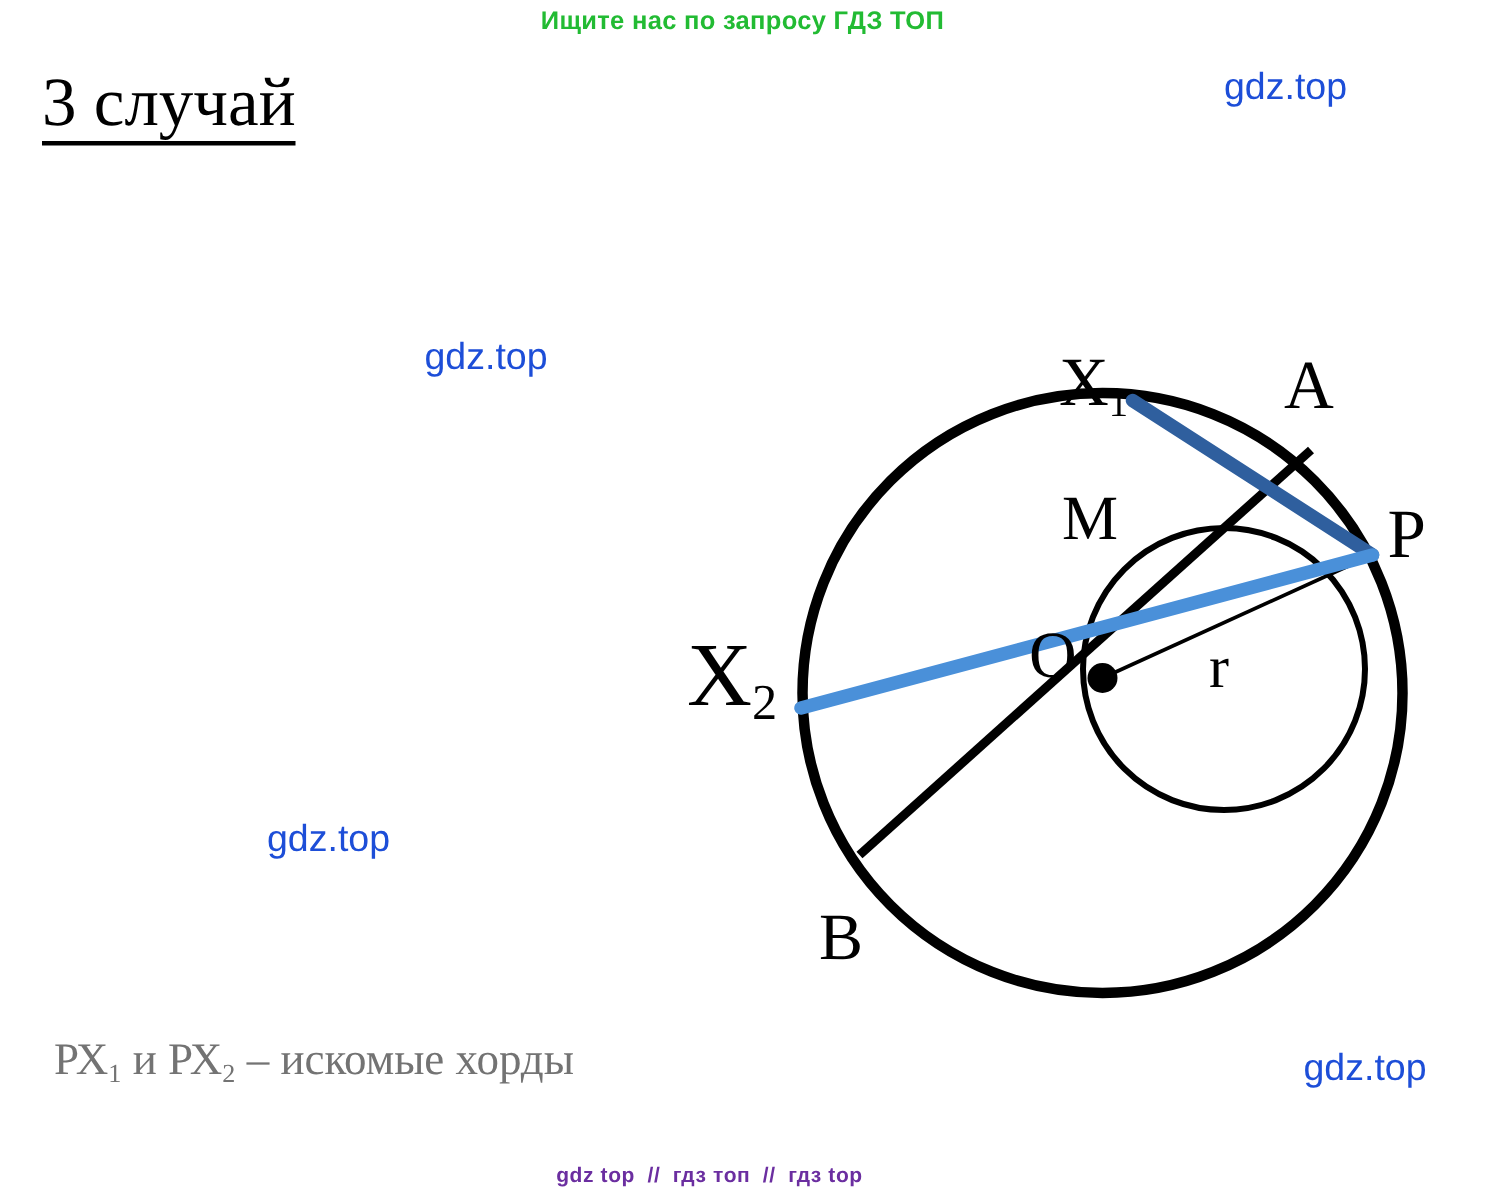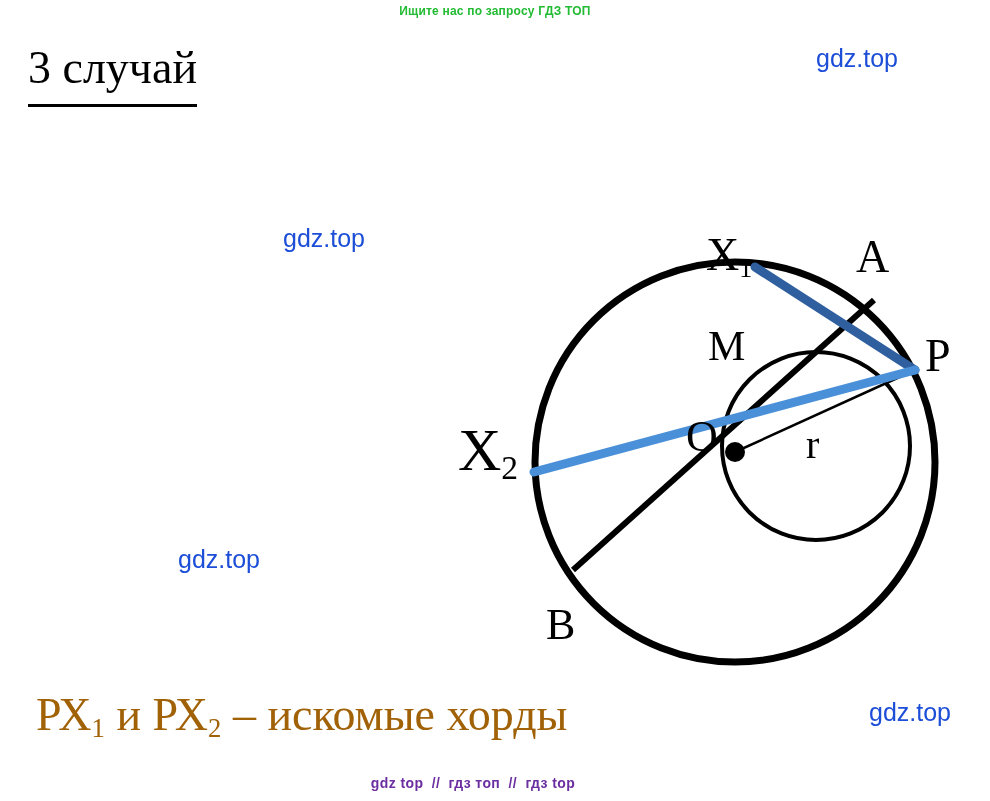--- a/index.html
+++ b/index.html
@@ -19,21 +19,21 @@
     width: 990px;
     height: 801px;
   }
   .top-banner {
     position: absolute;
     top: 4px;
     left: 0;
     width: 990px;
     text-align: center;
     font-family: "Liberation Sans", sans-serif;
-    font-size: 12px;
+    font-size: 17px;
     font-weight: bold;
     color: #22bb33;
     letter-spacing: 0.2px;
   }
   .bottom-footer {
     position: absolute;
     top: 775px;
     left: 0;
     width: 946px;
     text-align: center;
@@ -48,30 +48,30 @@
     padding: 0 4px;
   }
   .case-title {
     position: absolute;
     left: 28px;
     top: 44px;
     font-family: "Liberation Serif", serif;
     font-size: 46px;
     color: #000000;
     border-bottom: 3px solid #000000;
-    padding-bottom: 12px;
+    padding-bottom: 2px;
     line-height: 1.05;
   }
   .caption {
     position: absolute;
     left: 36px;
     top: 690px;
     font-family: "Liberation Serif", serif;
-    font-size: 46px;
-    color: #a16207;
+    font-size: 30px;
+    color: #737373;
     white-space: nowrap;
     line-height: 1.1;
   }
   .caption sub {
     font-size: 0.58em;
     vertical-align: baseline;
     position: relative;
     top: 0.28em;
   }
   .wm {

